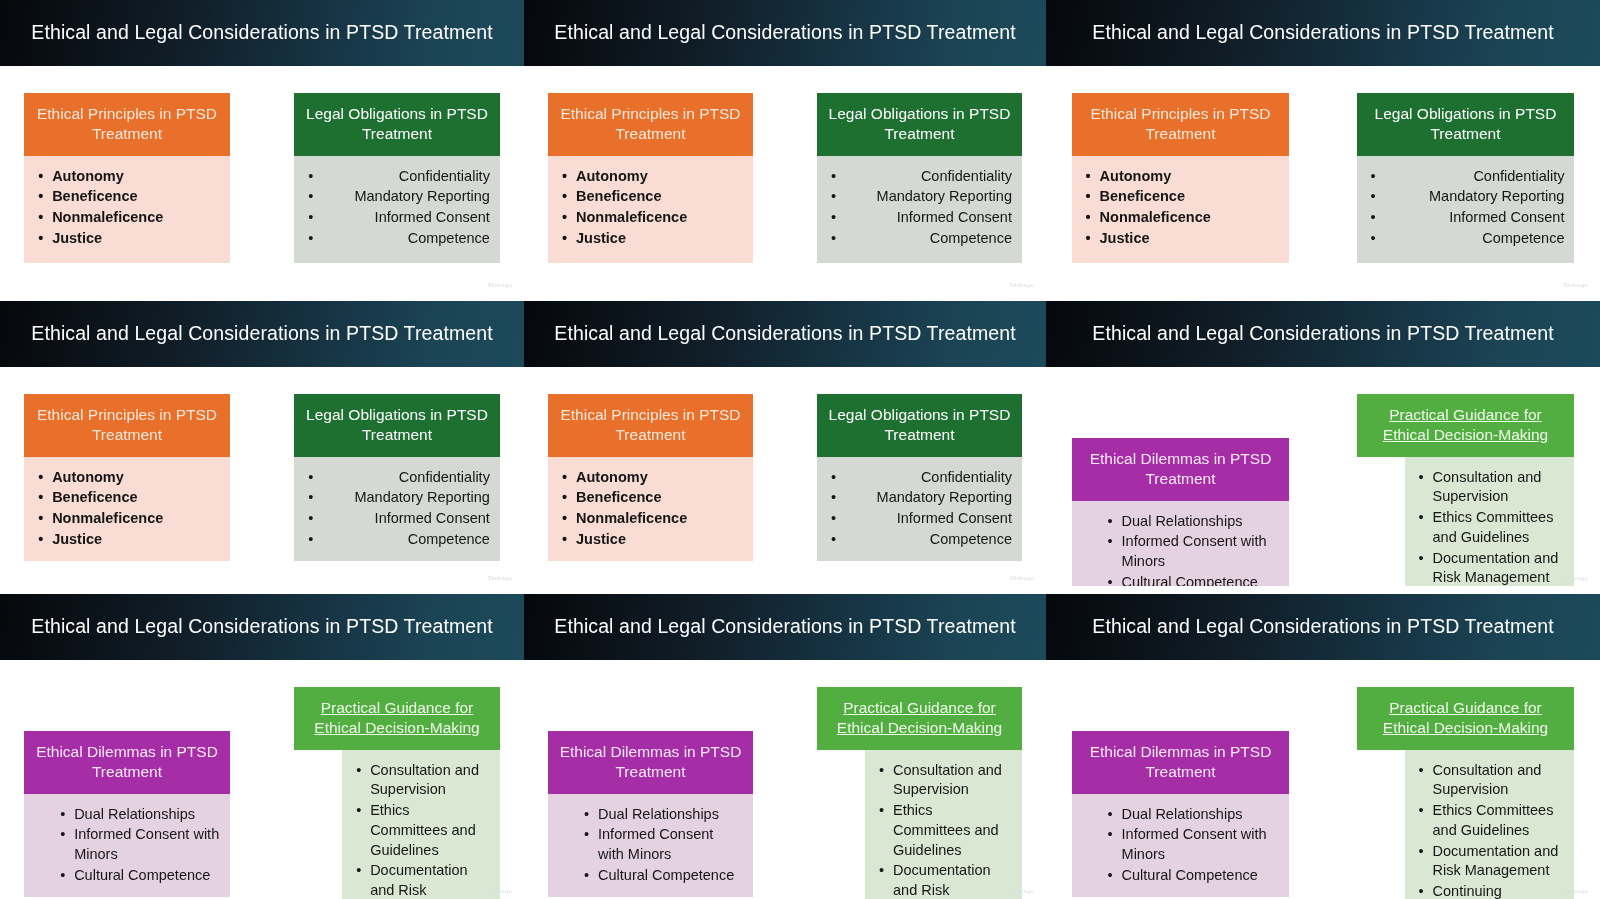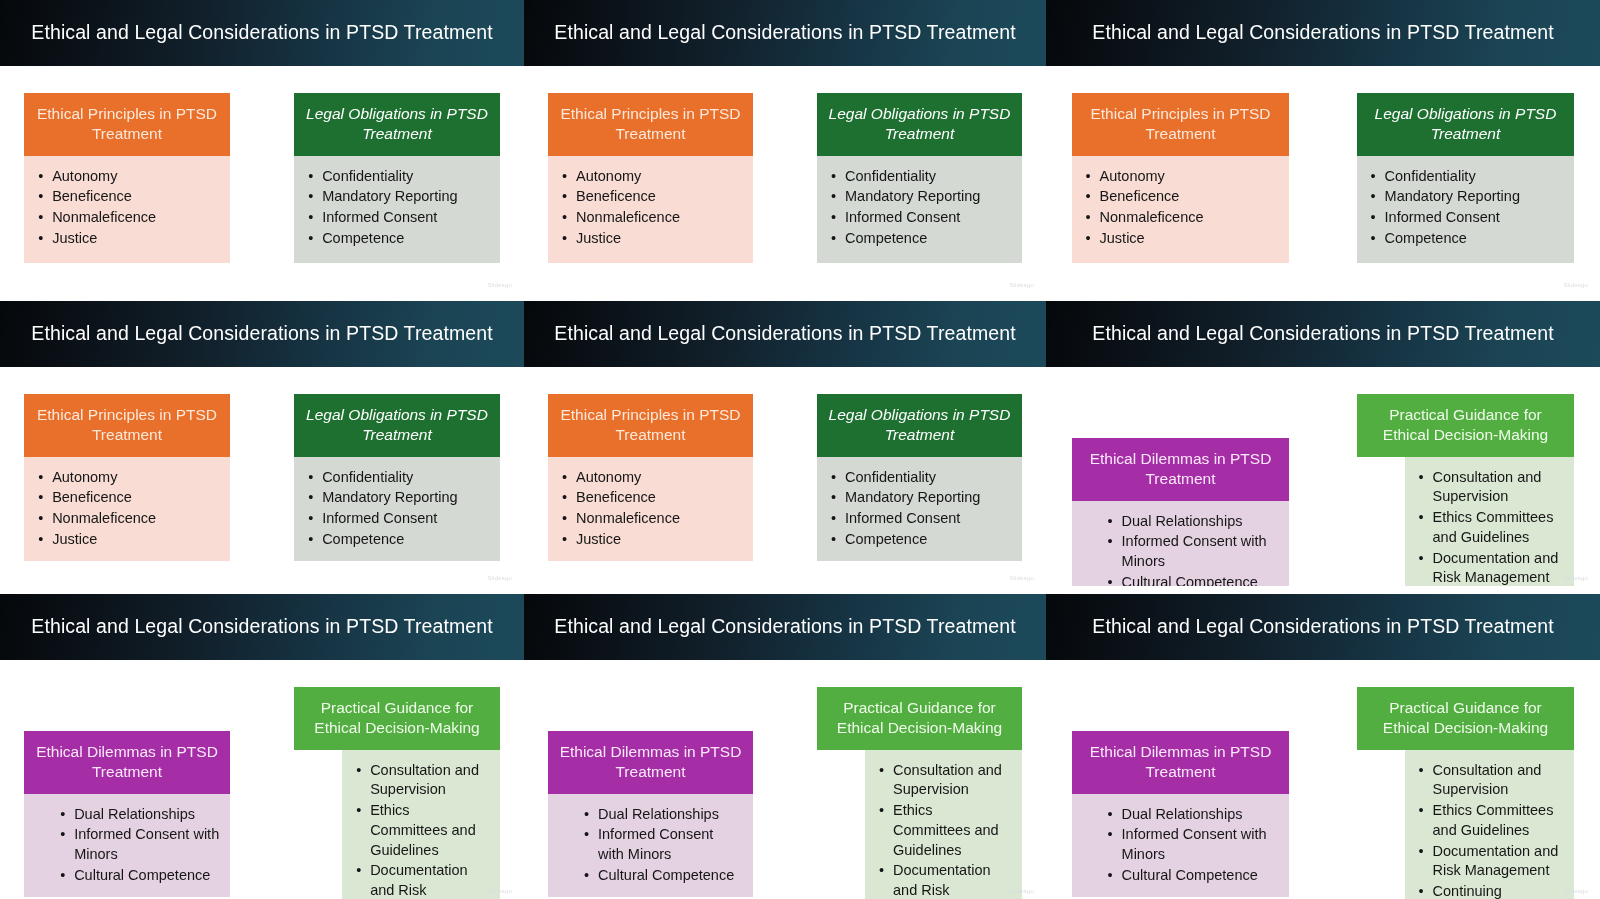--- a/index.html
+++ b/index.html
@@ -115,29 +115,29 @@
     position: absolute;
     left: 0;
     top: 0;
     color: #161616;
     font-size: 14.5px;
     line-height: 1.36;
   }
 
   
   .hdr-orange { background: #E8702A; color: #FDE8DC; }
-  .bdy-orange { background: #F9DCD4; }
-
-  .hdr-green  { background: #1E7031; font-style: italic; }
-  .bdy-green  { background: #D4D9D4; }
+  .bdy-orange { background: #F9DCD4; font-weight: bold; }
+
+  .hdr-green  { background: #1E7031; }
+  .bdy-green  { background: #D4D9D4; text-align: right; }
 
   .hdr-purple { background: #A52DA5; color: #FBE9FB; margin-top: 44px; }
   .bdy-purple { background: #E4D2E2; padding-left: 36px; }
 
-  .hdr-lgreen { background: #53AE41; color: #EFFBEA; }
+  .hdr-lgreen { background: #53AE41; color: #EFFBEA; text-decoration: underline; }
   .bdy-lgreen { background: #DAE8D3; margin-left: 48px; }
 
   
   .watermark {
     position: absolute;
     right: 12px;
     bottom: 5px;
     font-size: 6px;
     color: #d9dde0;
     letter-spacing: 0.2px;

